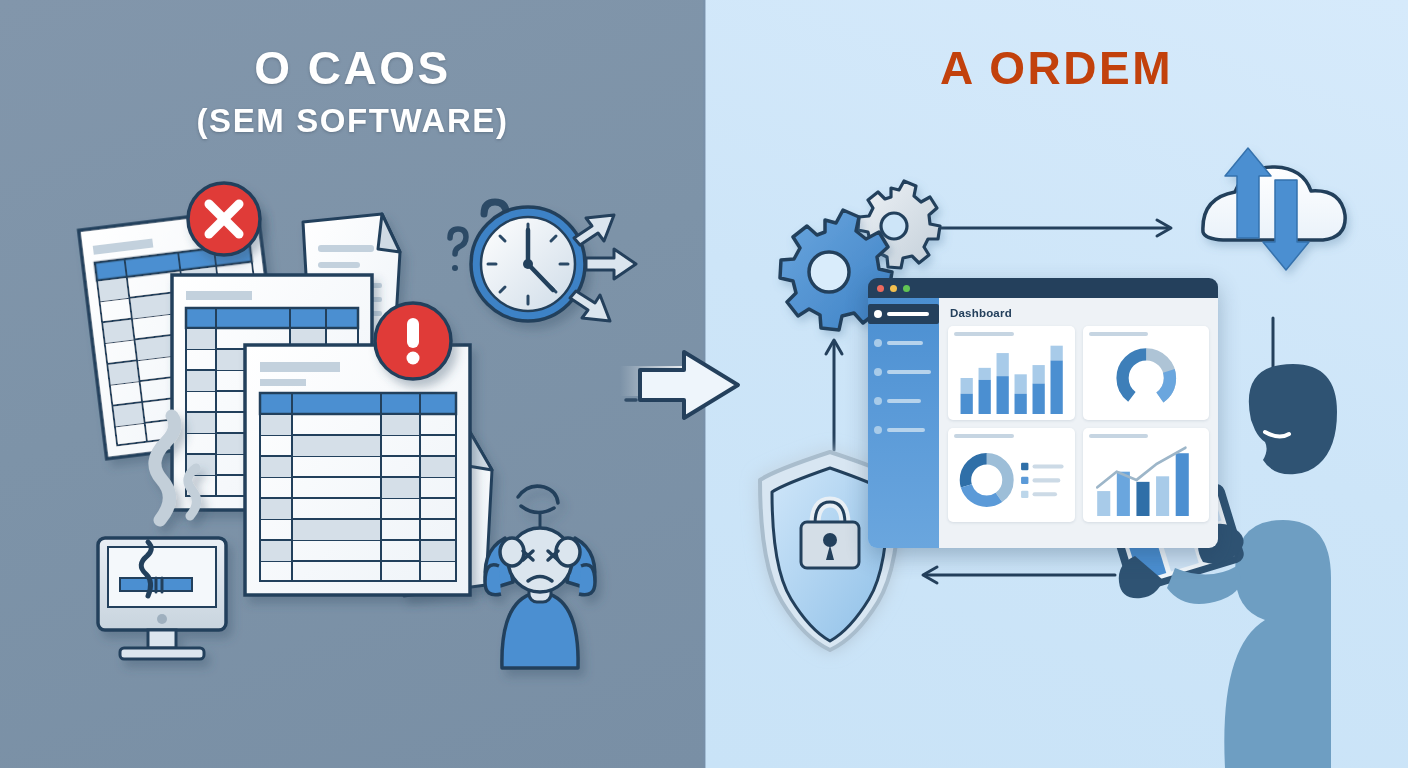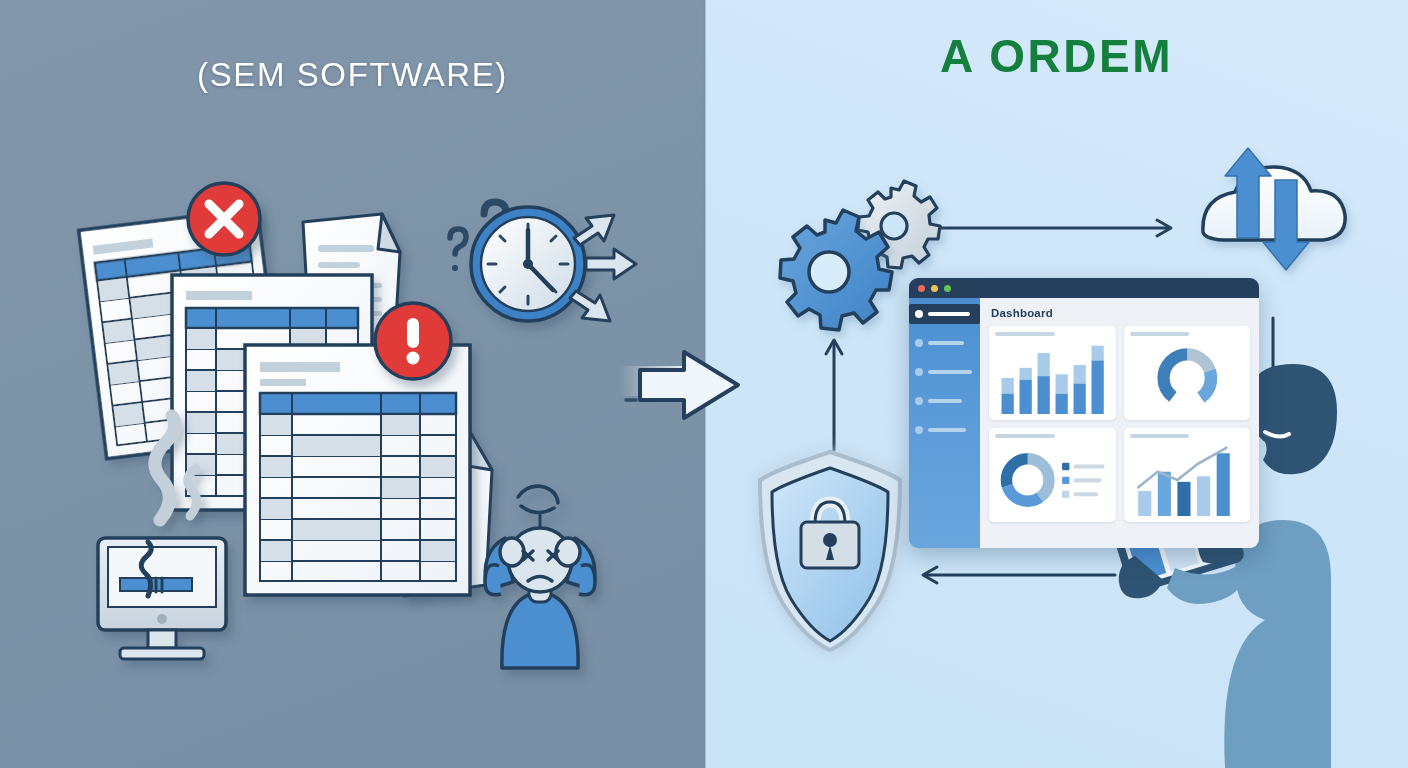--- a/index.html
+++ b/index.html
@@ -7,32 +7,32 @@
   #stage{position:relative;width:1408px;height:768px;overflow:hidden;}
 
   
   .half{position:absolute;top:0;height:768px;}
   #left-half{left:0;width:705px;background:linear-gradient(160deg,#8296ab 0%,#7d93a8 45%,#798fa5 100%);}
   #right-half{left:705px;width:703px;background:linear-gradient(200deg,#d6eafb 0%,#cde5f8 50%,#c9e3f7 100%);}
 
   
   .title-block{position:absolute;text-align:center;width:100%;}
   .t-main{font-size:46px;font-weight:bold;letter-spacing:2.5px;line-height:1;}
-  .t-sub{font-size:33px;font-weight:normal;letter-spacing:1.6px;line-height:1;margin-top:13px;}
+  .t-sub{font-size:33px;font-weight:bold;letter-spacing:1.6px;line-height:1;margin-top:13px;}
   #left-title{top:45px;color:#ffffff;text-shadow:0 1px 3px rgba(40,55,70,.35);}
-  #right-title{top:33px;color:#15803d;}
+  #right-title{top:45px;color:#c2410c;}
 
   
   .art{position:absolute;}
   .art svg{display:block;overflow:visible;}
 
   
   #dashboard-window{position:absolute;left:868px;top:278px;width:350px;height:270px;
      border-radius:9px;overflow:hidden;
-     box-shadow:0 8px 22px rgba(30,60,90,.30);margin-left:41px;}
+     box-shadow:0 8px 22px rgba(30,60,90,.30);}
   #dash-titlebar{height:20px;background:#24405c;display:flex;align-items:center;padding-left:9px;gap:6px;}
   .dot{width:7px;height:7px;border-radius:50%;}
   .dot.r{background:#ec6a5e;} .dot.y{background:#f2bf4f;} .dot.g{background:#61c454;}
   #dash-body{display:flex;height:250px;}
   #dash-sidebar{width:71px;background:linear-gradient(180deg,#4b8fd1 0%,#5a9ad8 45%,#6aa6de 100%);padding-top:6px;}
   .nav-item{display:flex;align-items:center;gap:5px;height:20px;padding:0 6px;margin-bottom:9px;}
   .nav-item.active{background:#24405c;border-radius:2px;}
   .nav-dot{width:8px;height:8px;border-radius:50%;background:#a8cbe9;flex:none;}
   .nav-item.active .nav-dot{background:#ffffff;}
   .nav-bar{height:4px;border-radius:2px;background:#b6d3ec;}
@@ -493,19 +493,20 @@
               </svg>
             </div>
           </div>
 
         </div>
       </div>
     </div>
   </div>
 
   <div class="title-block" id="left-title" style="left:0;width:705px;">
+    <div class="t-main">O CAOS</div>
     <div class="t-sub">(SEM SOFTWARE)</div>
   </div>
   <div class="title-block" id="right-title" style="left:705px;width:703px;">
     <div class="t-main">A ORDEM</div>
   </div>
 
 </div>
 
 </body></html>

